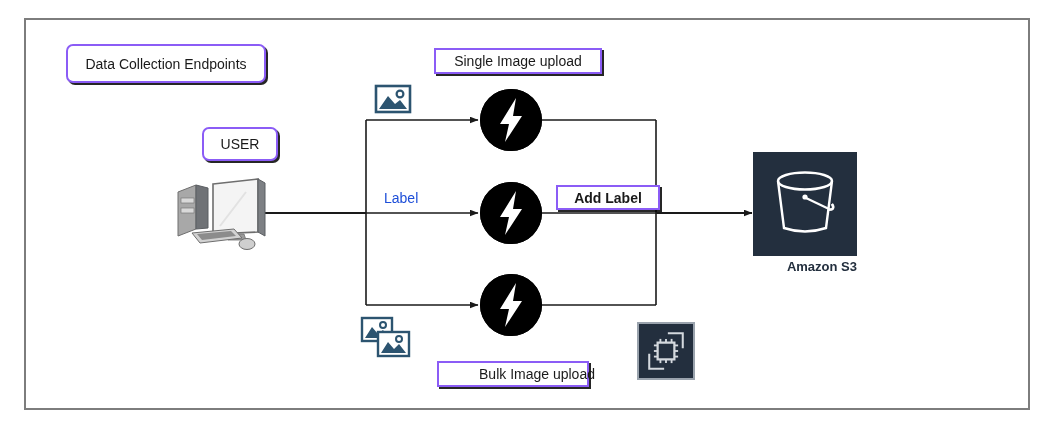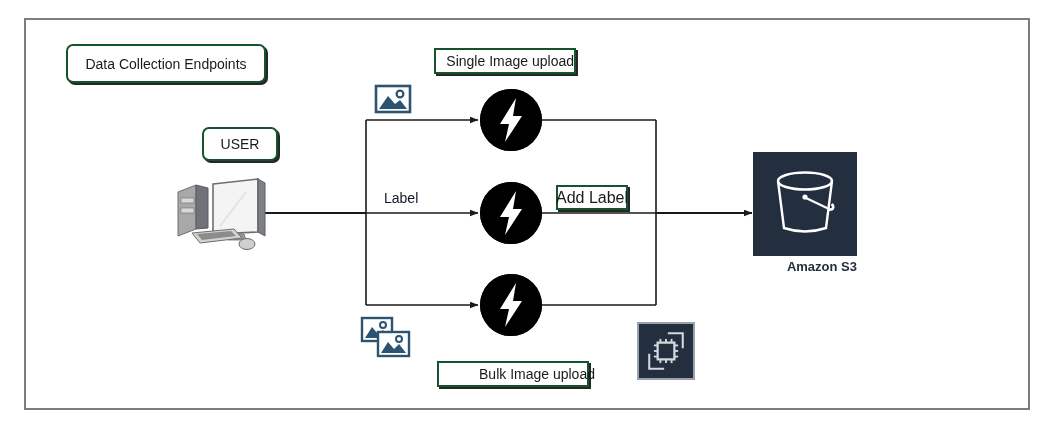--- a/index.html
+++ b/index.html
@@ -32,45 +32,45 @@
     border: 2px solid #7d7d7d;
     box-sizing: border-box;
     background: #ffffff;
   }
 
   
   .lbl-box {
     position: absolute;
     box-sizing: border-box;
     background: #ffffff;
-    border: 2px solid #14532d;
+    border: 2px solid #8b5cf6;
     color: #1a1a1a;
     display: flex;
     align-items: center;
     justify-content: center;
     font-size: 14px;
     line-height: 1;
     box-shadow: 2px 2px 0 0 rgba(0,0,0,0.85);
     white-space: nowrap;
   }
   .lbl-box.rounded { border-radius: 7px; }
 
   .plain-label {
     position: absolute;
     font-size: 14px;
-    color: #0f172a;
+    color: #1d4ed8;
     white-space: nowrap;
   }
 
   
   #box-endpoints { left: 66px;  top: 44px;  width: 200px; height: 39px; }
   #box-user      { left: 174px; top: 127px; width: 76px;  height: 34px; margin-left: 28px; }
-  #box-single    { left: 434px; top: 48px;  width: 142px; height: 26px; font-size: 14px; justify-content: flex-end; }
+  #box-single    { left: 434px; top: 48px;  width: 168px; height: 26px; font-size: 14px; }
   #box-bulk      { left: 437px; top: 361px; width: 152px; height: 26px; font-size: 14px; padding-left: 48px; }
-  #box-addlabel  { left: 556px; top: 185px; width: 72px;  height: 25px; font-size: 16px; }
+  #box-addlabel  { left: 556px; top: 185px; width: 104px;  height: 25px; font-size: 14px; font-weight: bold; }
   #label-label   { left: 384px; top: 190px; }
 
   
   .lambda-node {
     position: absolute;
     width: 62px;
     height: 62px;
     border-radius: 50%;
     background: #000000;
     display: block;

